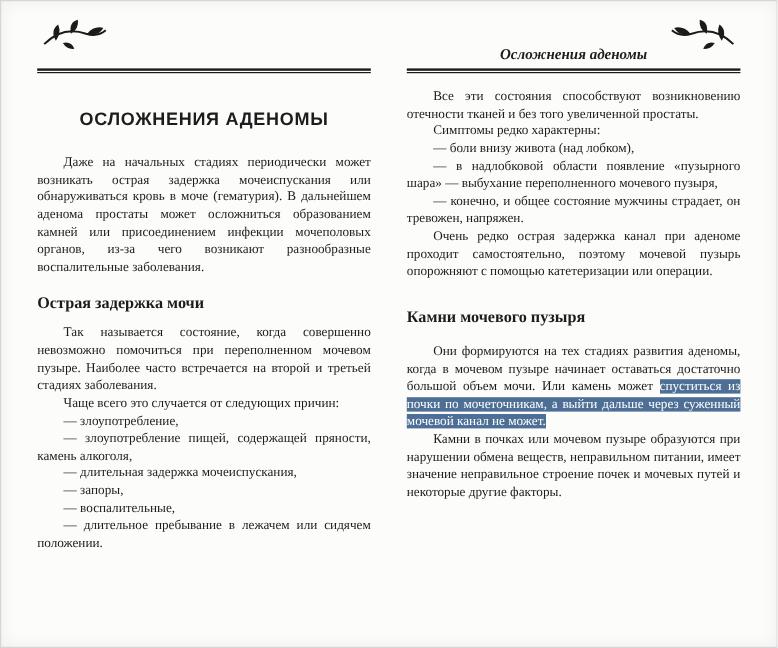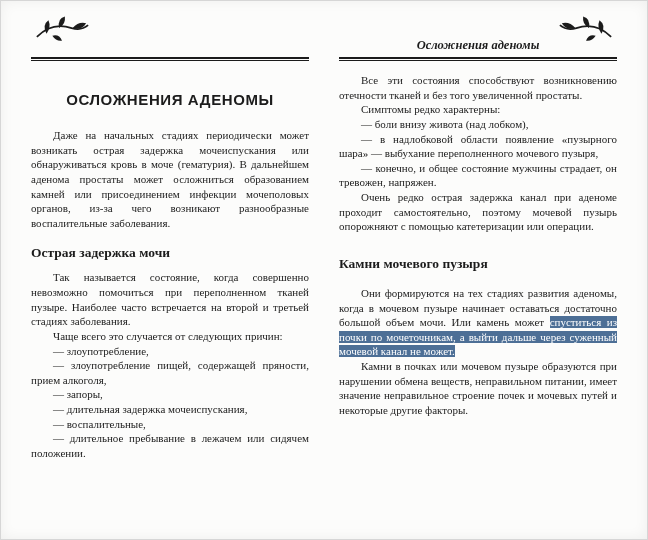--- a/index.html
+++ b/index.html
@@ -94,28 +94,28 @@
         </span>
         <div class="head-rule"></div>
       </div>
 
       <h1 class="chapter-title">ОСЛОЖНЕНИЯ АДЕНОМЫ</h1>
 
       <p class="body">Даже на начальных стадиях периодически может возникать острая задержка мочеиспускания или обнаруживаться кровь в моче (гематурия). В дальнейшем аденома простаты может осложниться образованием камней или присоединением инфекции мочеполовых органов, из-за чего возникают разнообразные воспалительные заболевания.</p>
 
       <h2 class="section-heading">Острая задержка мочи</h2>
 
-      <p class="body">Так называется состояние, когда совершенно невозможно помочиться при переполненном тканей пузыре. Наиболее часто встречается на второй и третьей стадиях заболевания.</p>
+      <p class="body">Так называется состояние, когда совершенно невозможно помочиться при переполненном мочевом пузыре. Наиболее часто встречается на второй и третьей стадиях заболевания.</p>
       <p class="body">Чаще всего это случается от следующих причин:</p>
 
       <div>
         <p class="body">— злоупотребление,</p>
-        <p class="body">— злоупотребление пищей, содержащей пряности, прием алкоголя,</p>
+        <p class="body">— злоупотребление пищей, содержащей пряности, камень алкоголя,</p>
+        <p class="body">— длительная задержка мочеиспускания,</p>
         <p class="body">— запоры,</p>
-        <p class="body">— длительная задержка мочеиспускания,</p>
         <p class="body">— воспалительные,</p>
         <p class="body">— длительное пребывание в лежачем или сидячем положении.</p>
       </div>
 
     </div>
 
     <div class="page">
       <div class="page-head">
         <span class="running-head-text">Осложнения аденомы</span>
         <span class="ornament right-pos">

